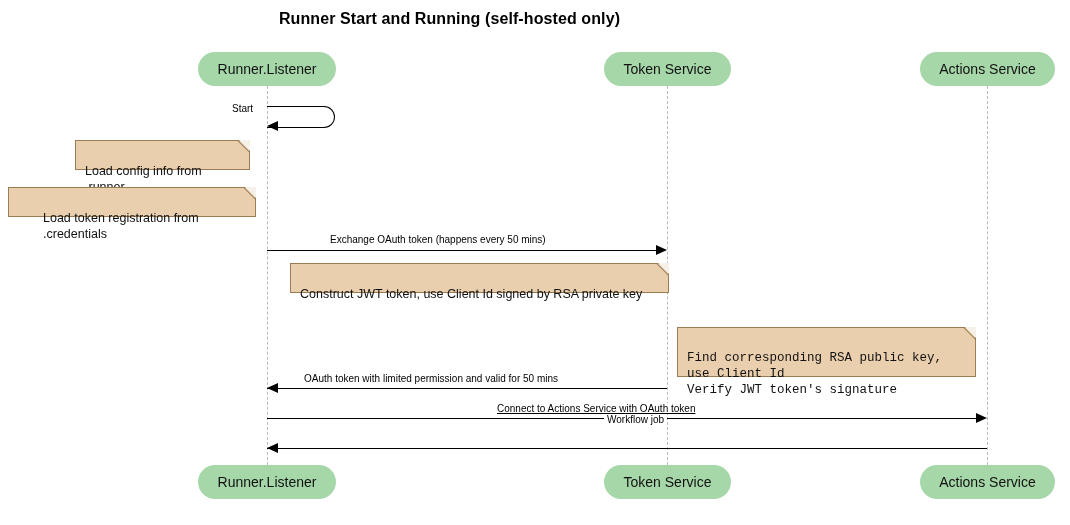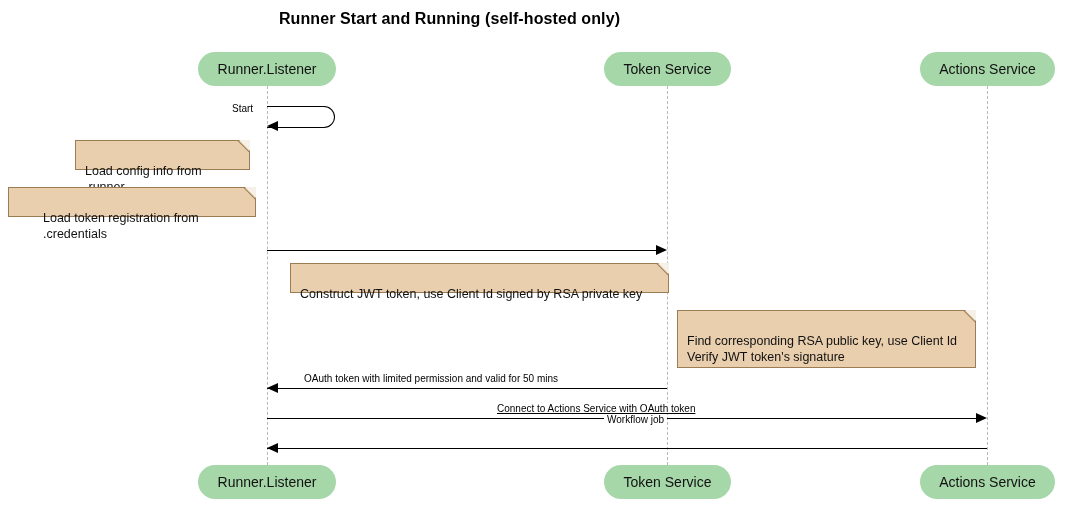--- a/index.html
+++ b/index.html
@@ -162,28 +162,29 @@
   </div>
 
   <div class="note" style="left:8px; top:187px; width:248px; height:30px;padding-left:34px;">
     <span>Load token registration from .credentials</span>
     <span class="note-fold"></span>
     <span class="note-fold-edge"></span>
   </div>
 
   <div class="msg-line" style="left:267px; top:250px; width:394px;"></div>
   <div class="arrowhead arrow-right" style="left:656px; top:245px;"></div>
+  <div class="msg-label" style="left:327px; top:234px;">Exchange OAuth token (happens every 50 mins)</div>
 
   <div class="note" style="left:277px; top:263px; width:379px; height:30px;margin-left:13px;">
     <span>Construct JWT token, use Client Id signed by RSA private key</span>
     <span class="note-fold"></span>
     <span class="note-fold-edge"></span>
   </div>
 
-  <div class="note" style="left:677px; top:310px; width:299px; height:58px;">
+  <div class="note" style="left:677px; top:327px; width:299px; height:50px;font-family:Liberation Mono, monospace;">
     <span>Find corresponding RSA public key, use Client Id
 Verify JWT token's signature</span>
     <span class="note-fold"></span>
     <span class="note-fold-edge"></span>
   </div>
 
   <div class="msg-line" style="left:267px; top:388px; width:400px;"></div>
   <div class="arrowhead arrow-left" style="left:267px; top:383px;"></div>
   <div class="msg-label" style="left:301px; top:373px;">OAuth token with limited permission and valid for 50 mins</div>
 

